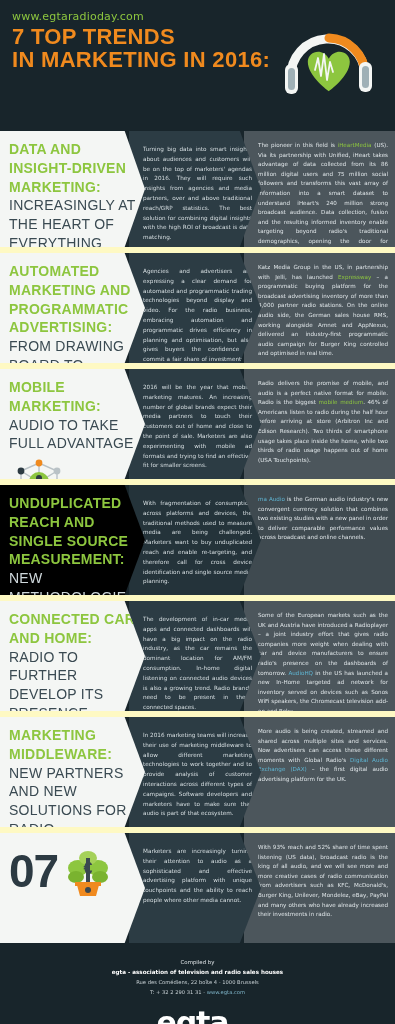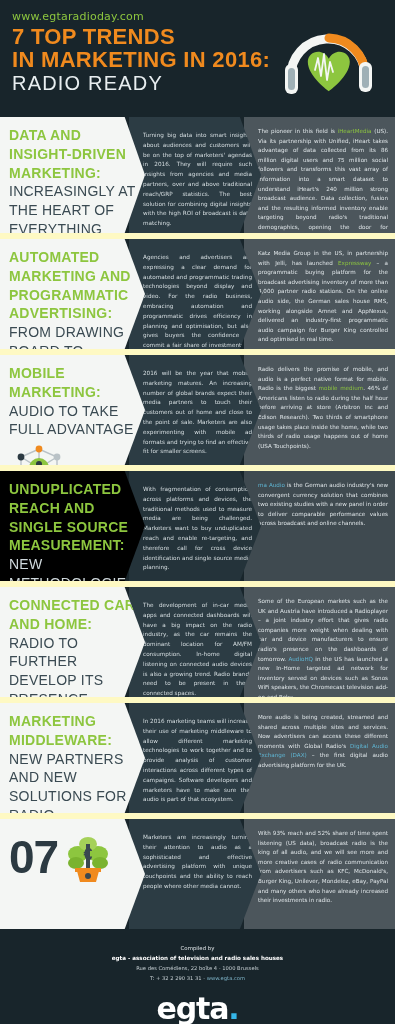--- a/index.html
+++ b/index.html
@@ -12,21 +12,21 @@
     position: relative;
     width: 395px;
     min-height: 1024px;
     background: #18252b;
     overflow: hidden;
   }
 
   
   .header {
     position: relative;
-    height: 117px;
+    height: 131px;
     background: #18252b;
     padding: 10px 12px 0 12px;
   }
   .site-url-top {
     color: #8dc63f;
     font-size: 11px;
     letter-spacing: .2px;
     font-family: "DejaVu Sans", sans-serif;
   }
   .title-1, .title-2 {
@@ -169,21 +169,20 @@
 </style>
 </head>
 <body>
 
 <div class="page">
 
   <div class="header">
     <div class="site-url-top">www.egtaradioday.com</div>
     <div class="title-1">7 TOP TRENDS</div>
     <div class="title-2">IN MARKETING IN 2016:</div>
-    <div class="title-3">RADIO READY</div>
 
     <svg class="headphones" viewBox="0 0 110 96">
       <path d="M20 66 A37 37 0 0 1 94 62" fill="none" stroke="#f4f6f4" stroke-width="9" stroke-linecap="round"></path>
       <path d="M58 26 A37 37 0 0 1 94 62" fill="none" stroke="#f08a1e" stroke-width="9" stroke-linecap="round"></path>
       <path d="M56 36 C56 26 42 22 36 33 C30 22 16 26 16 36 C16 50 36 64 36 64 C36 64 56 50 56 36 Z" transform="translate(20,12) scale(1.05)" fill="#8dc63f"></path>
       <rect x="14" y="52" width="13" height="30" rx="6" fill="#f4f6f4"></rect>
       <rect x="17" y="56" width="7" height="22" rx="3.5" fill="#9fb0b6"></rect>
       <rect x="88" y="50" width="13" height="30" rx="6" fill="#f4f6f4"></rect>
       <rect x="91" y="54" width="7" height="22" rx="3.5" fill="#9fb0b6"></rect>
       <path d="M44 58 l3 -12 3 18 3 -22 3 26 3 -18 3 10" fill="none" stroke="#f4f6f4" stroke-width="1.8" stroke-linecap="round" stroke-linejoin="round"></path>

